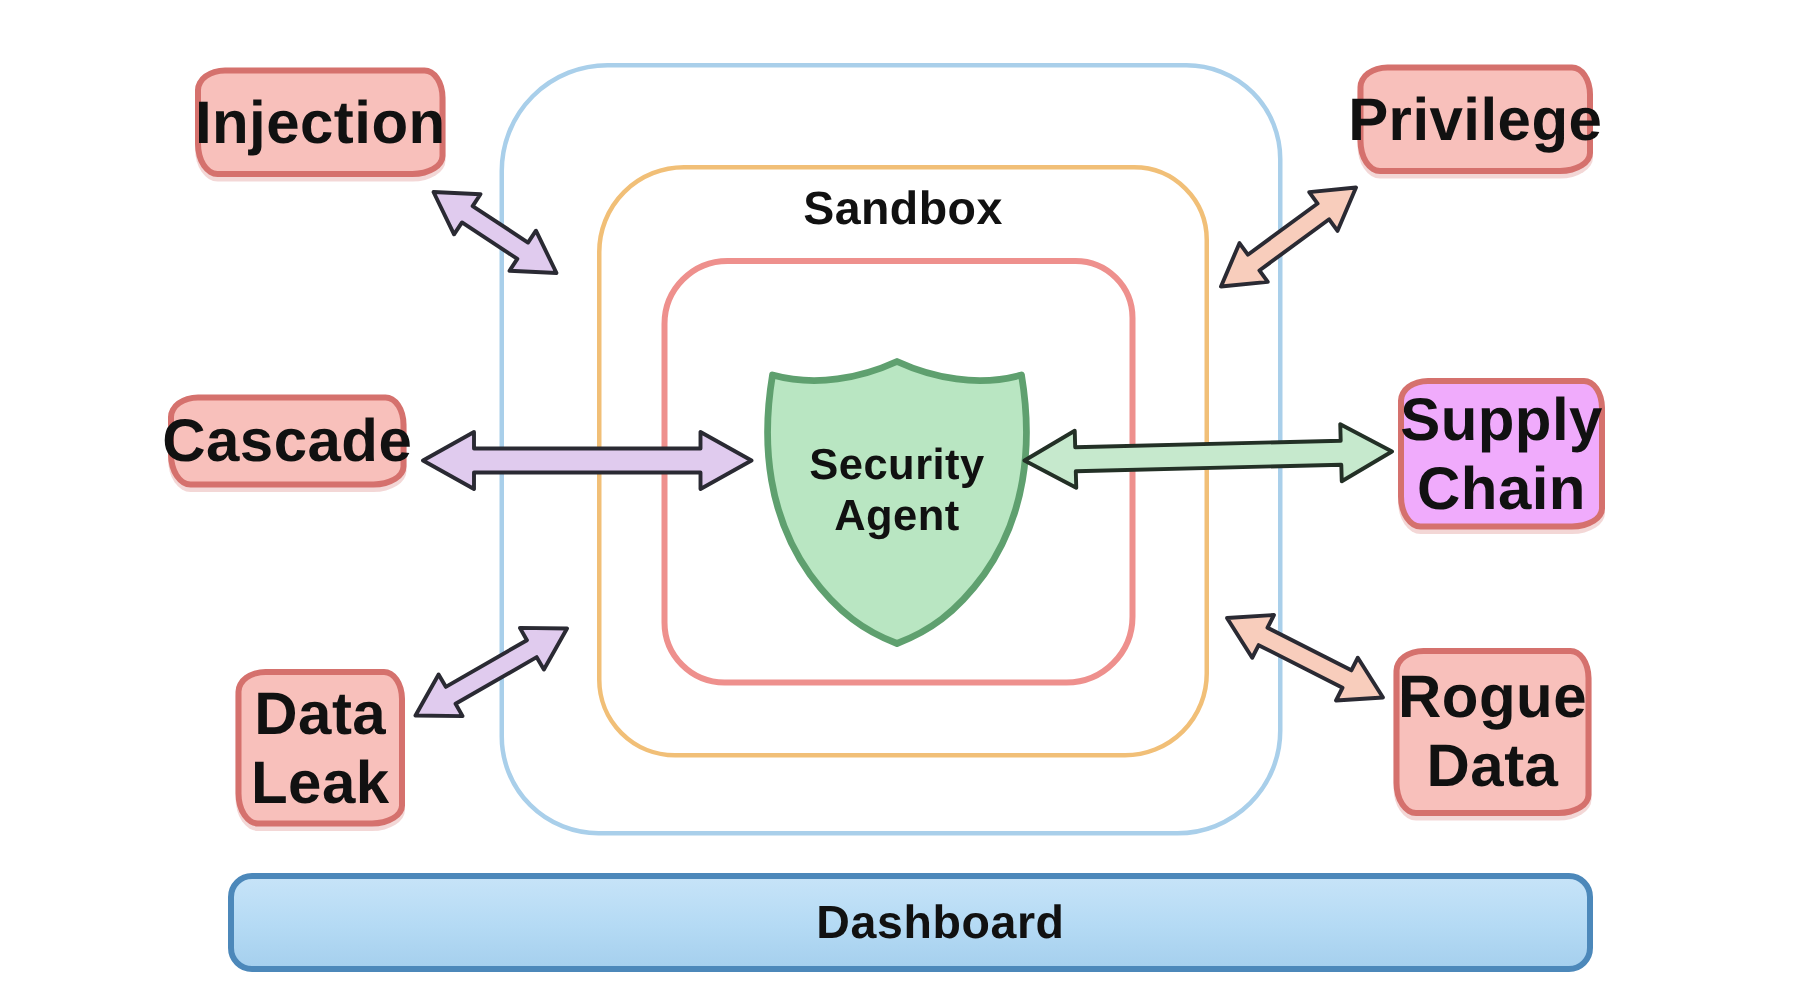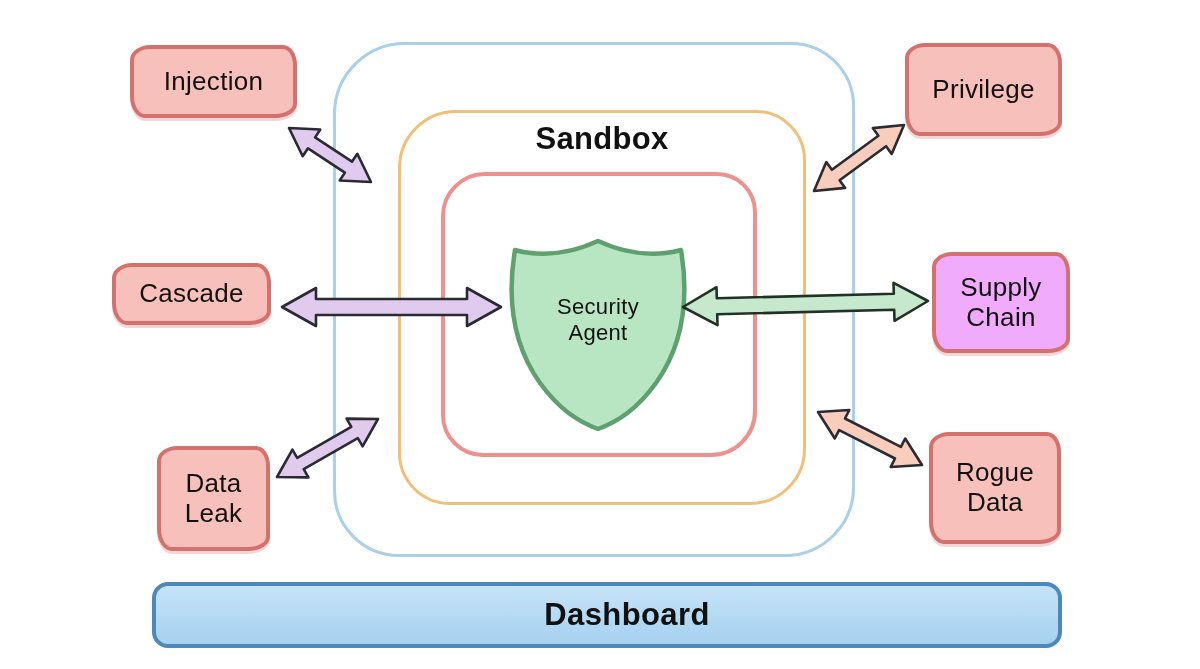--- a/index.html
+++ b/index.html
@@ -13,35 +13,35 @@
   .frame-orange{left:398px;top:110px;width:408px;height:395px;border:3px solid #f1bf77;border-radius:58px 50px 56px 52px;}
   .frame-red{left:441px;top:172px;width:316px;height:285px;border:4px solid #ee908d;border-radius:44px 40px 46px 42px;}
   .ring-label{position:absolute;text-align:center;font-size:31px;font-weight:600;letter-spacing:.3px;line-height:1.1;}
   .ring-label.mcp{left:333px;top:55px;width:522px;}
   .ring-label.sandbox{left:398px;top:122px;width:408px;}
   .ring-label.deny{left:441px;top:188px;width:316px;}
   
   .threat{
     position:absolute;box-sizing:border-box;border:4px solid #d5716d;background:#f8c0bb;
     display:flex;align-items:center;justify-content:center;text-align:center;
-    font-size:26px;font-weight:400;line-height:1.15;letter-spacing:.3px;
+    font-size:40px;font-weight:700;line-height:1.15;letter-spacing:.3px;
     border-radius:20px 14px 22px 15px / 15px 20px 14px 22px;
     box-shadow:0 3px 0 rgba(213,113,109,.28);
   }
   .threat .lbl{white-space:pre-line;}
   .t-injection{left:130px;top:45px;width:167px;height:73px;}
-  .t-privilege{left:905px;top:43px;width:157px;height:93px;}
+  .t-privilege{left:905px;top:43px;width:157px;height:73px;}
   .t-cascade{left:112px;top:263px;width:159px;height:62px;}
   .t-supply{left:932px;top:252px;width:138px;height:101px;}
   .t-dataleak{left:157px;top:446px;width:113px;height:105px;}
   .t-rogue{left:929px;top:432px;width:132px;height:112px;}
   
   .core-label{
     position:absolute;left:508px;top:294px;width:180px;text-align:center;
-    font-size:22px;font-weight:400;line-height:1.17;white-space:pre-line;letter-spacing:.3px;
+    font-size:29px;font-weight:700;line-height:1.17;white-space:pre-line;letter-spacing:.3px;
   }
   
   .dashboard{
     position:absolute;left:152px;top:582px;width:910px;height:66px;box-sizing:border-box;
     border:4px solid #4c88ba;border-radius:16px;
     background:linear-gradient(#c6e3f8 0%,#b4daf4 55%,#a6d0ee 100%);
     display:flex;align-items:center;justify-content:center;
     font-size:31px;font-weight:600;letter-spacing:.4px;
   }
   svg.overlay{position:absolute;left:0;top:0;pointer-events:none;}

